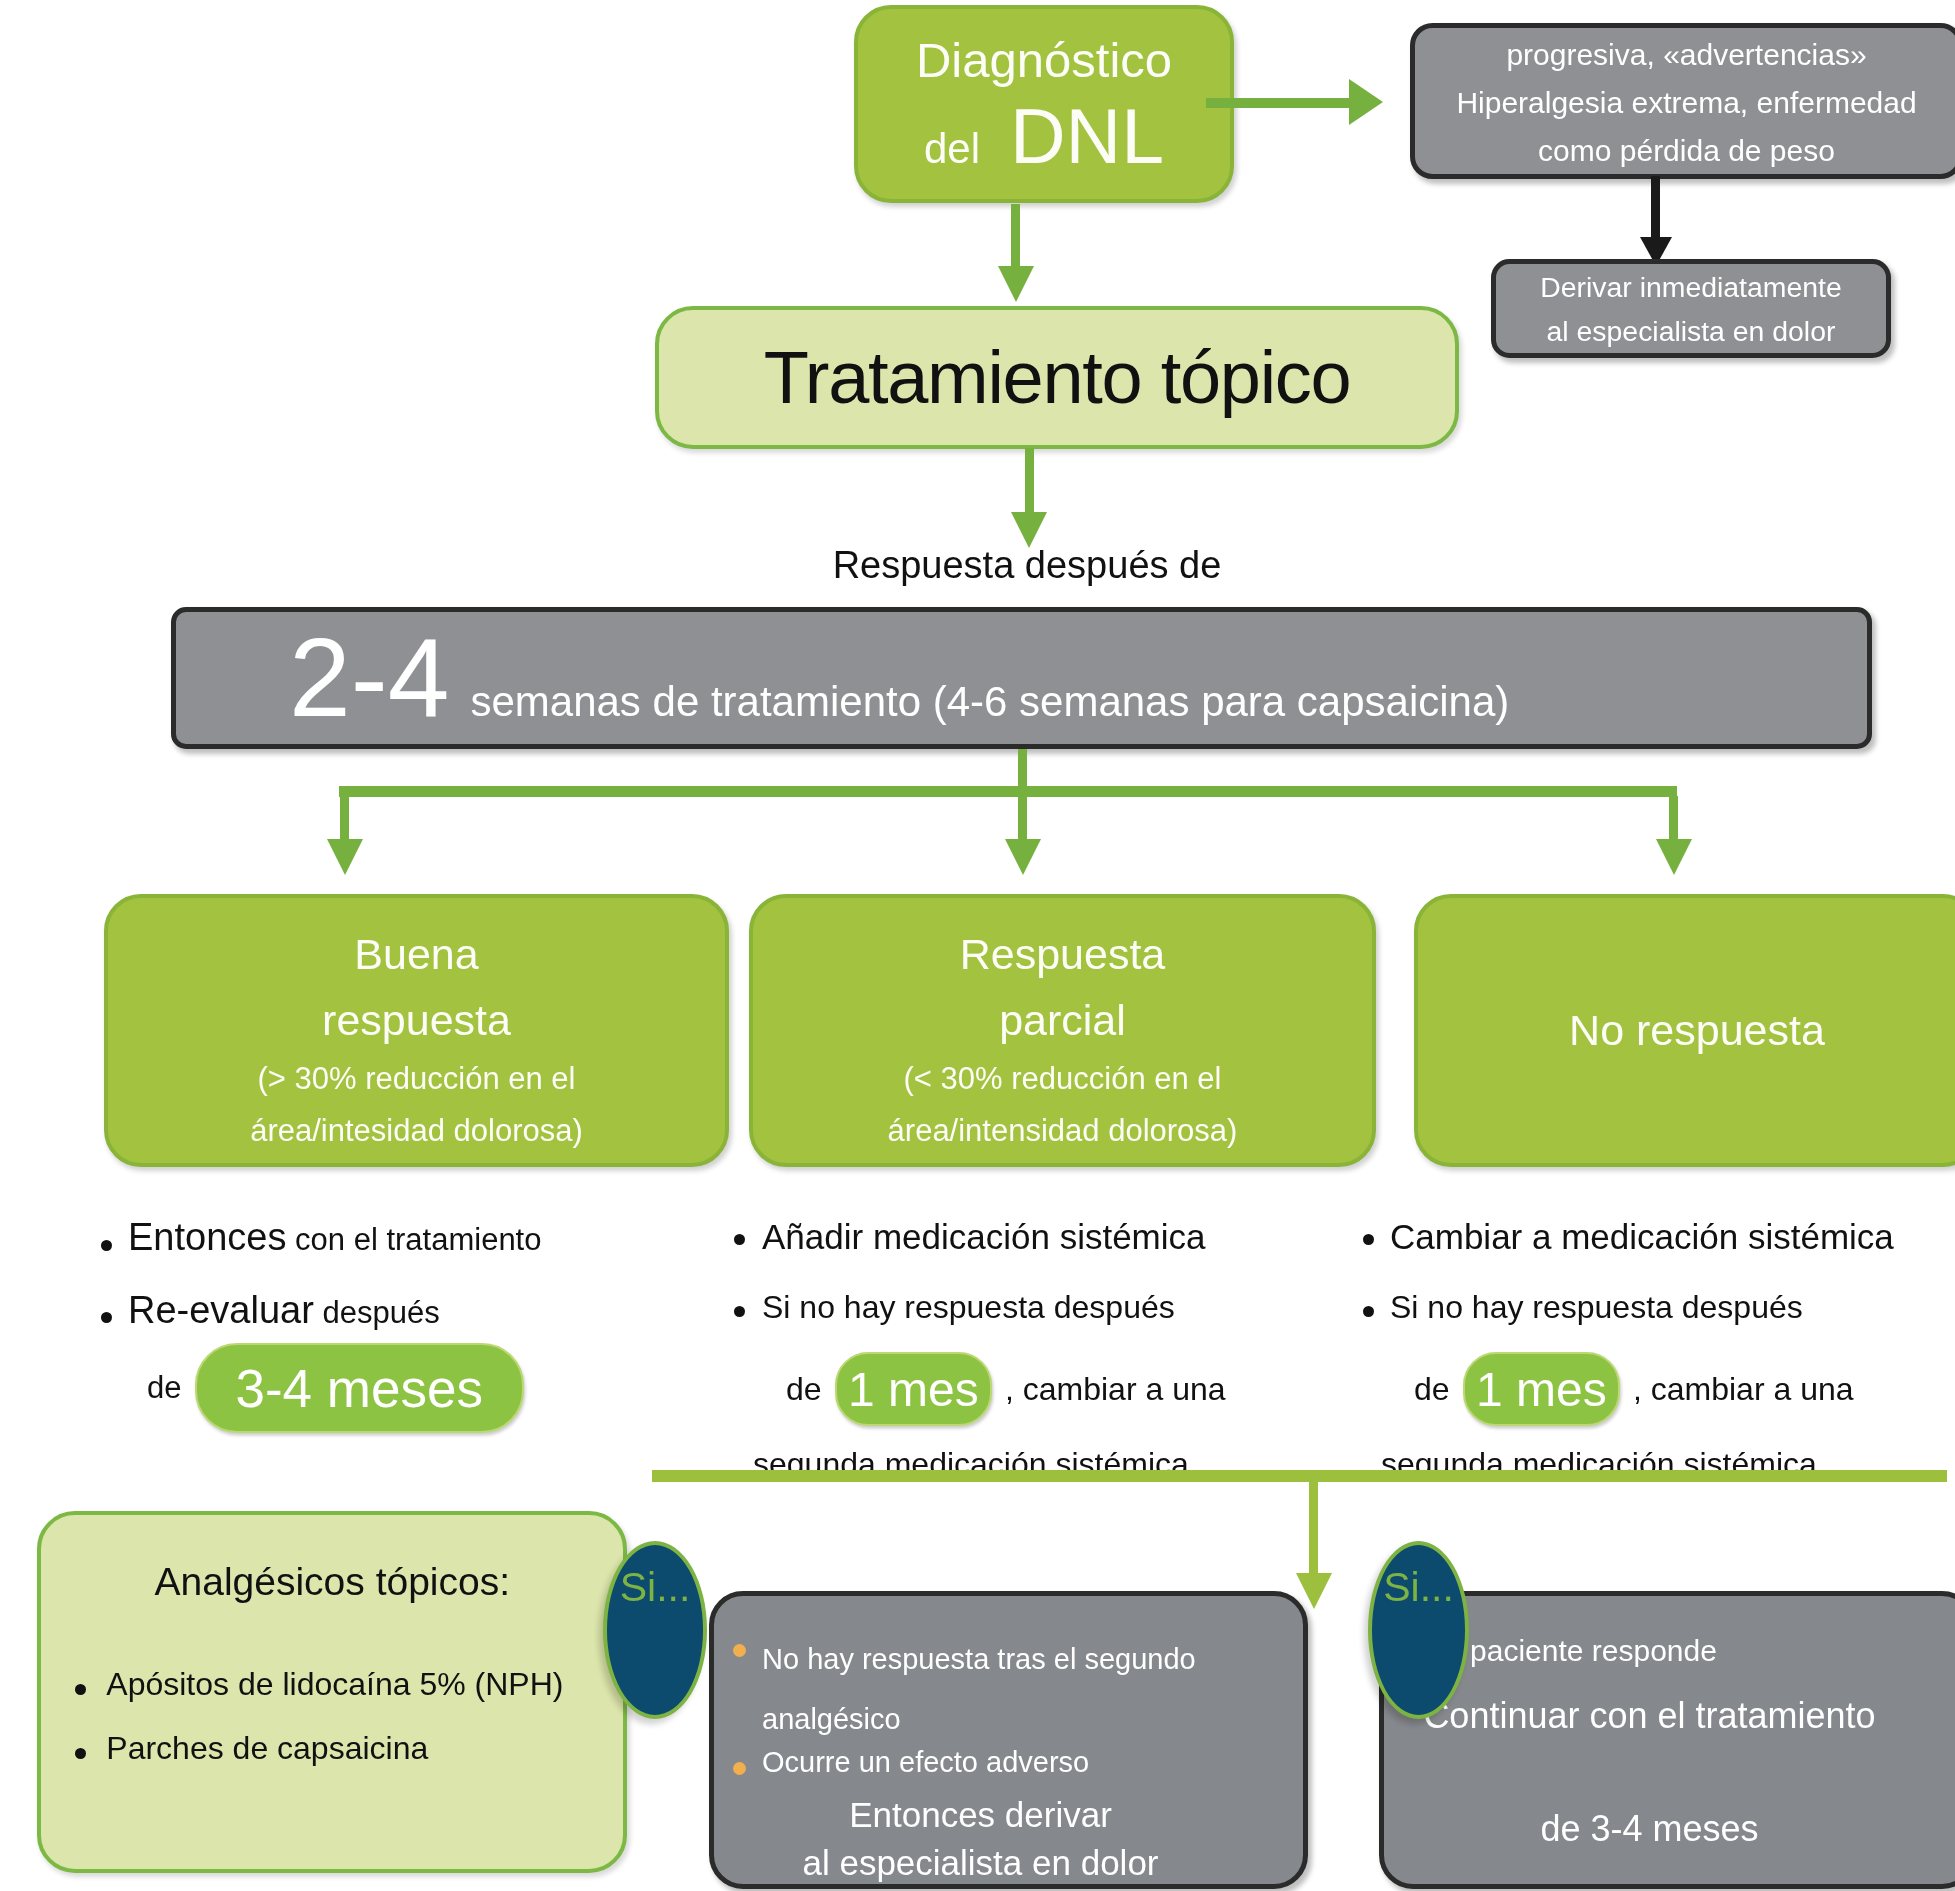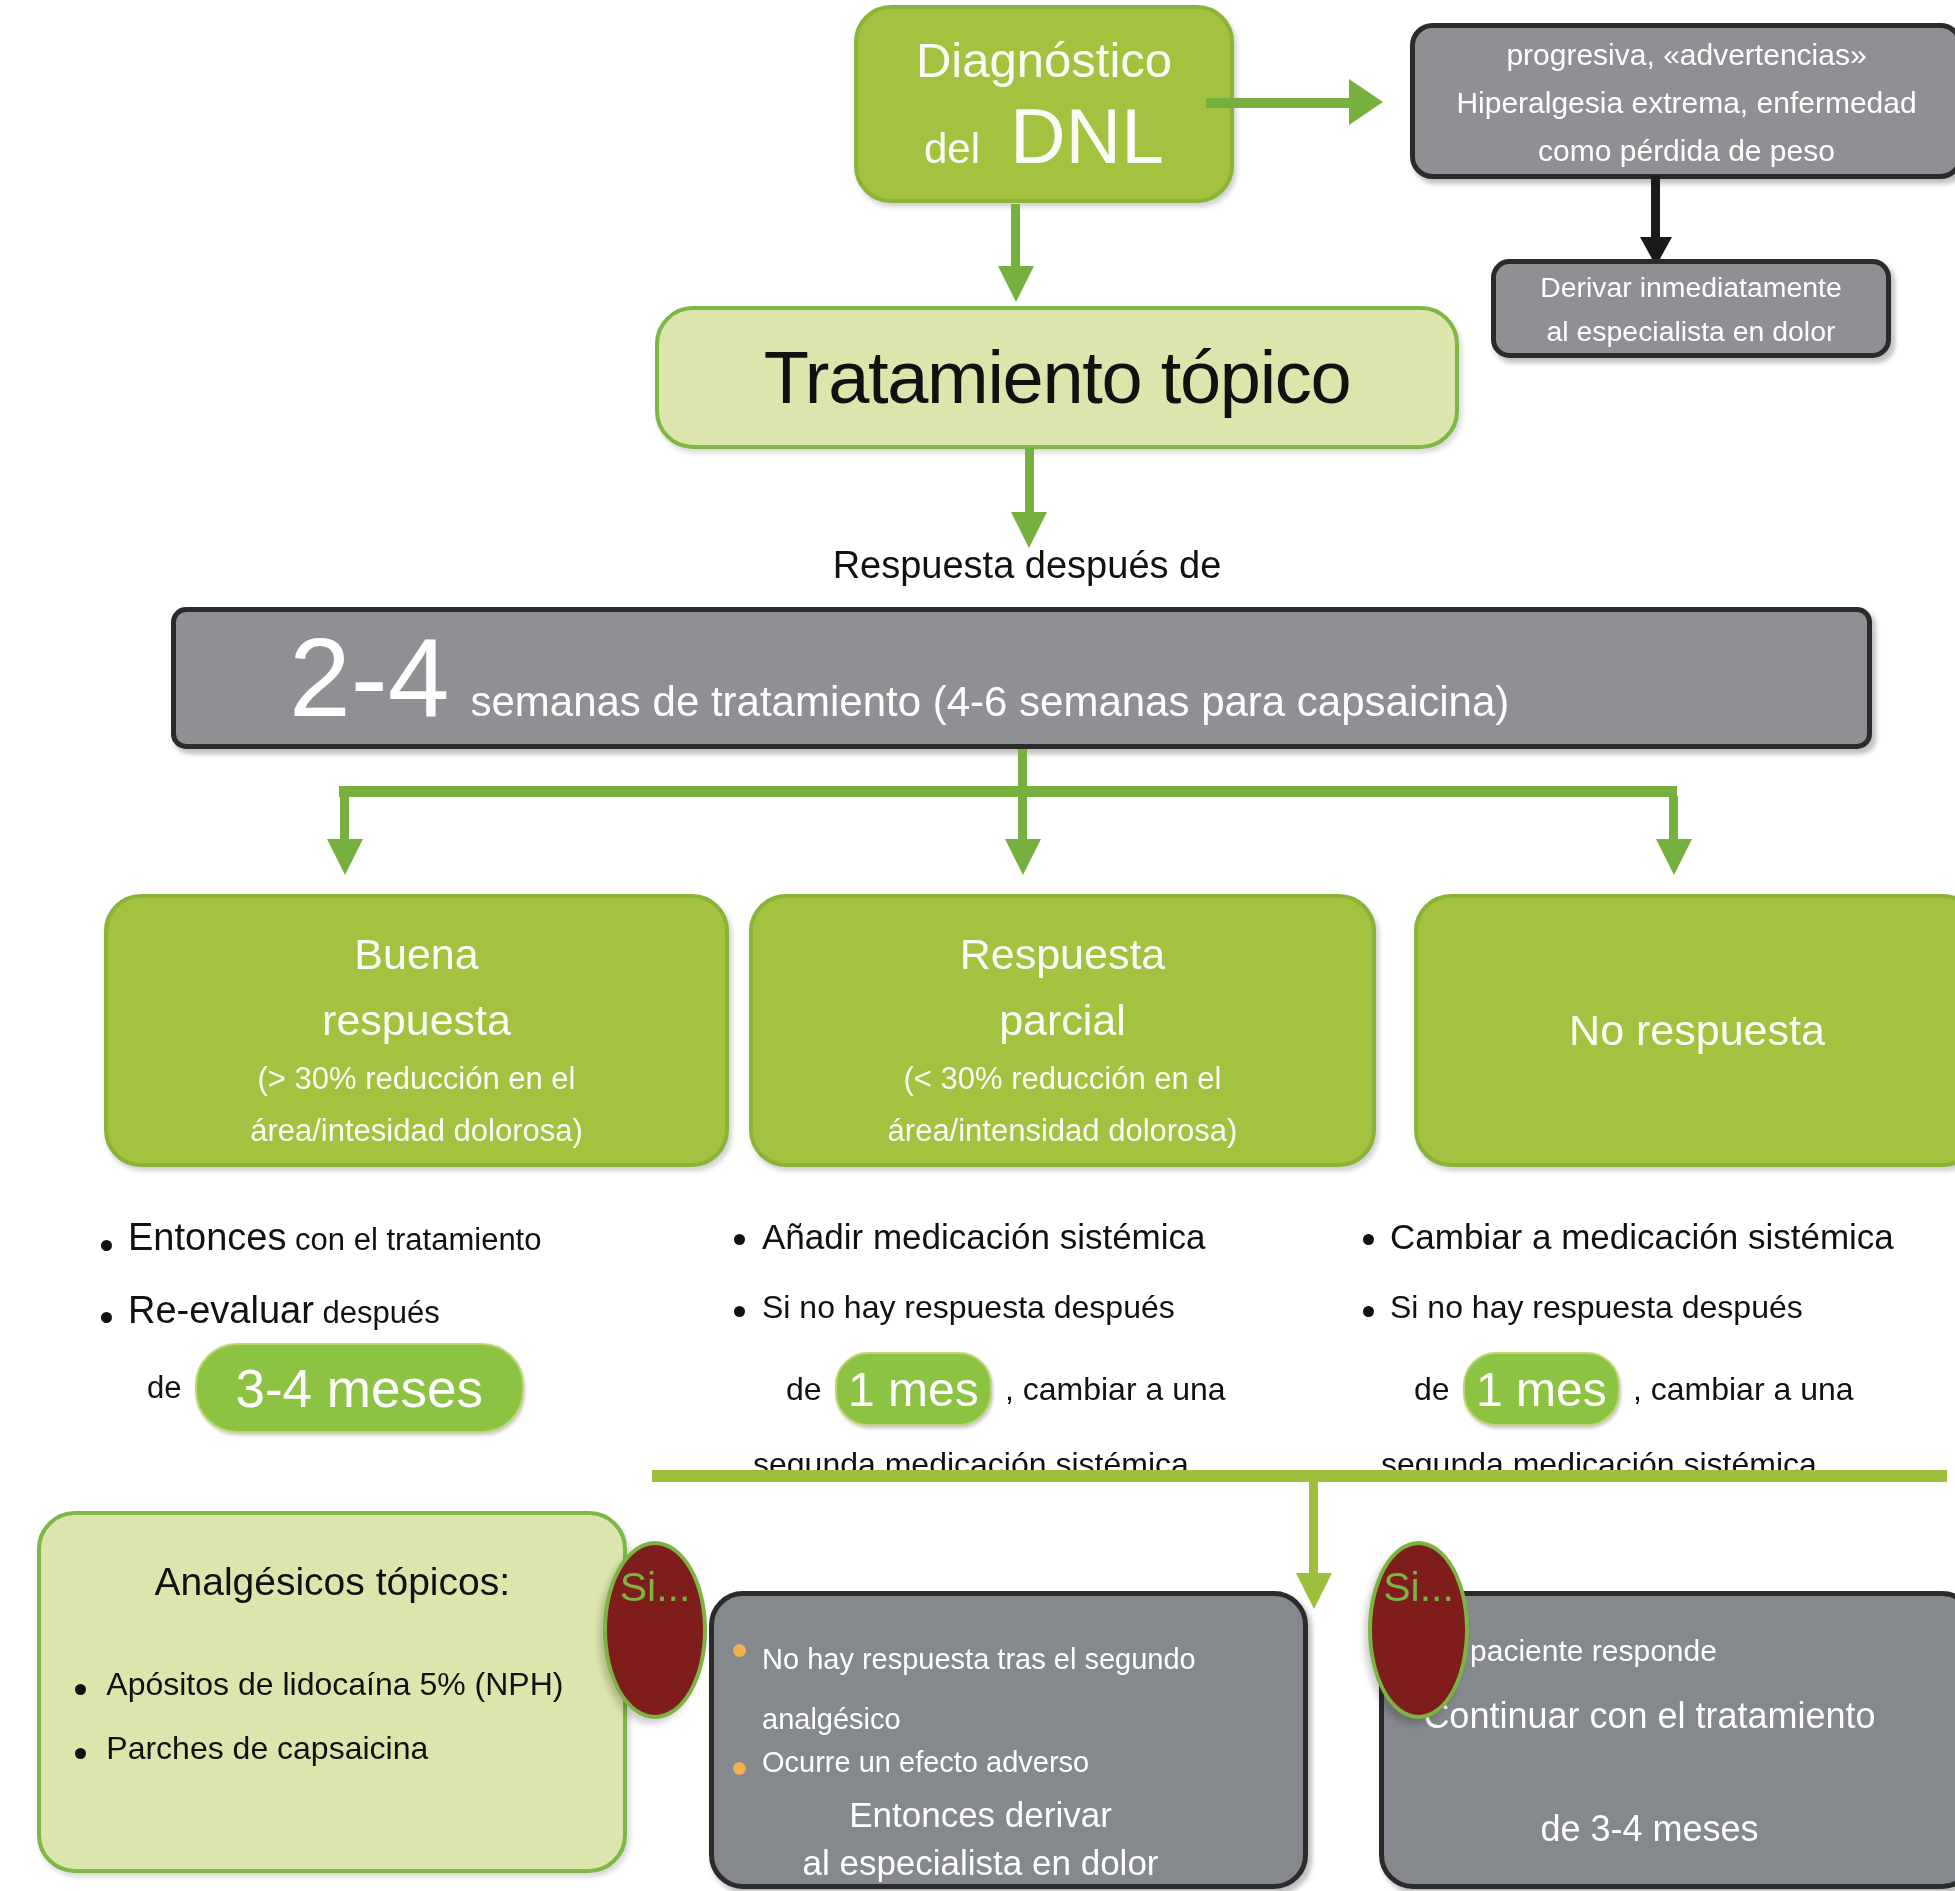--- a/index.html
+++ b/index.html
@@ -70,21 +70,21 @@
   .pill-big{width:325px;height:86px;border-radius:42px;font-size:53px;}
   .pill-small{width:153px;height:70px;border-radius:33px;font-size:48px;}
   .deflex{display:flex;align-items:center;gap:13.2px;}
   
   #bline{left:652px;top:1470px;width:1295px;height:12px;background:#9cbf3d;}
   
   #analgesics{left:9.3px;top:1511px;width:590px;height:362px;}
   #analgesics .title{position:absolute;left:0;top:45px;width:100%;text-align:center;font-size:39px;}
   #analgesics .it{position:absolute;left:65px;font-size:32px;white-space:nowrap;}
   
-  .si{position:absolute;background:#7f1d1d;border:4px solid #7cb342;border-radius:50%;
+  .si{position:absolute;background:#0c4a6e;border:4px solid #7cb342;border-radius:50%;
       color:#7cb342;font-size:41px;display:flex;justify-content:center;
       box-shadow:-4px 5.3px 6.6px rgba(0,0,0,0.18);z-index:5;}
   #si1{left:603px;top:1541px;width:96px;height:151px;padding-top:18.5px;}
   #si2{left:1368px;top:1541px;width:93px;height:151px;padding-top:18.5px;}
   
   #refer2{left:681px;top:1591px;width:599px;height:298px;}
   #continue{left:1351px;top:1591px;width:597px;height:298px;}
   .wline{position:absolute;color:#fff;}
 </style>
 </head>

